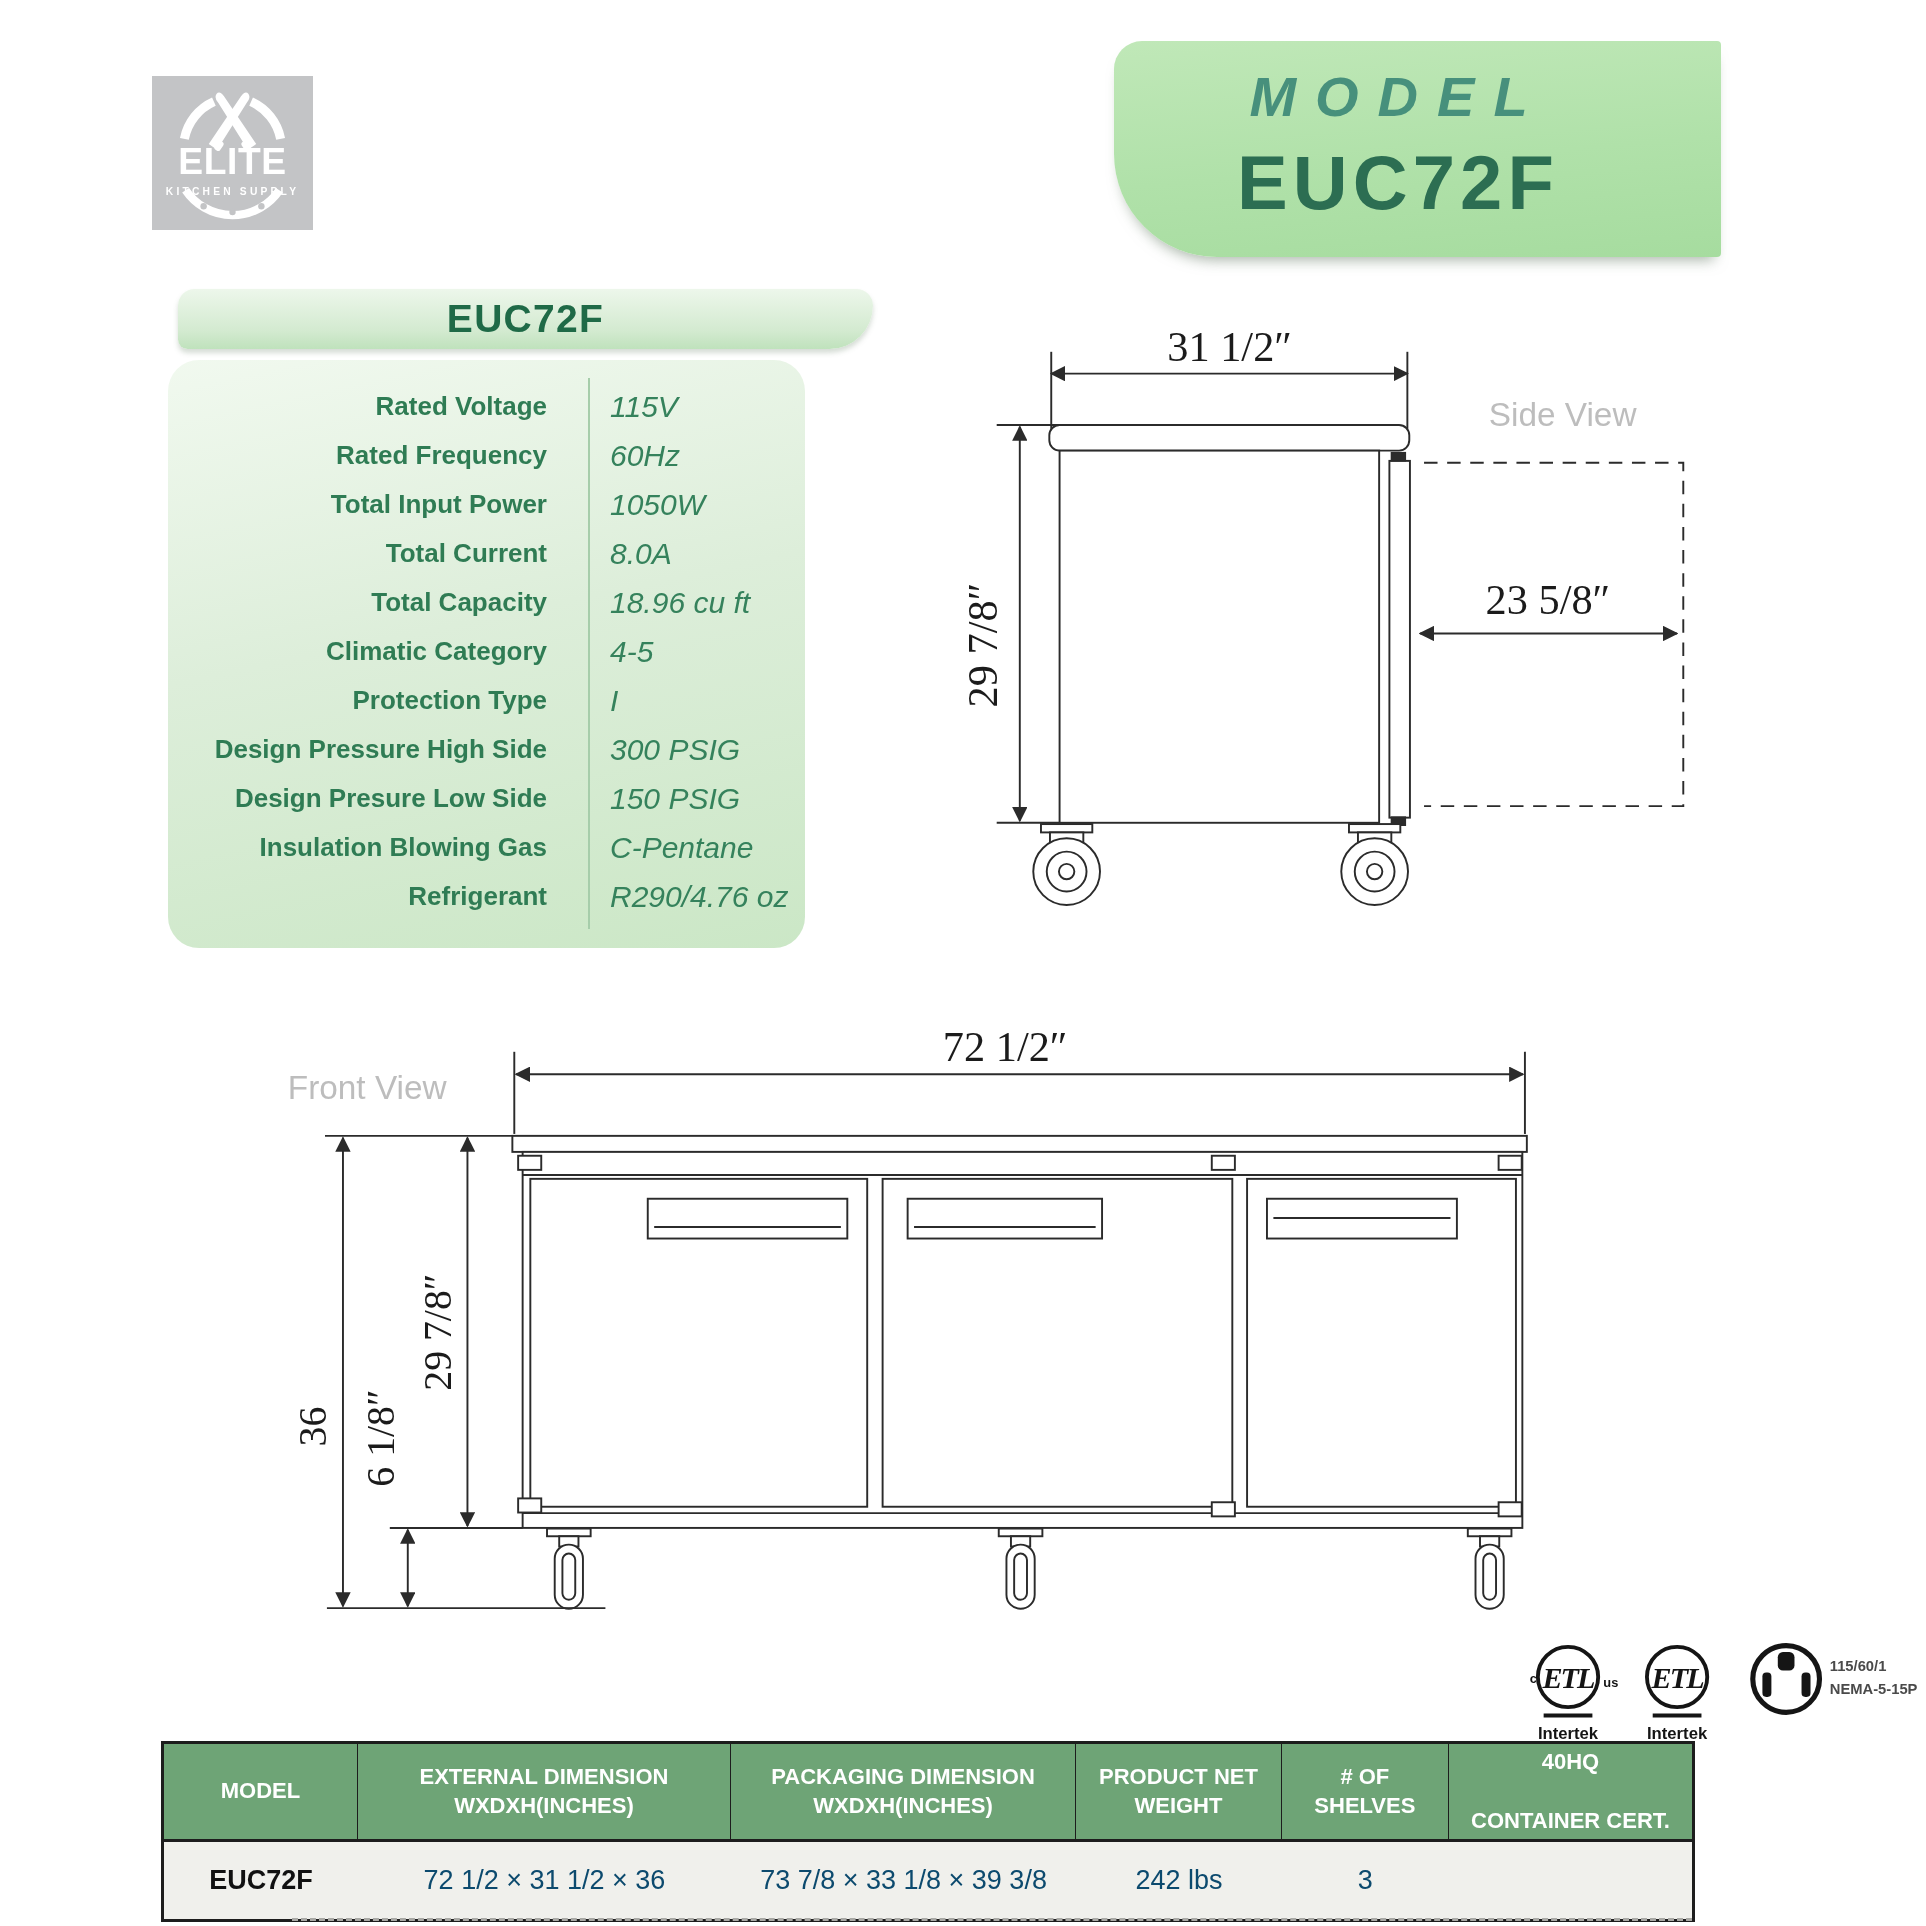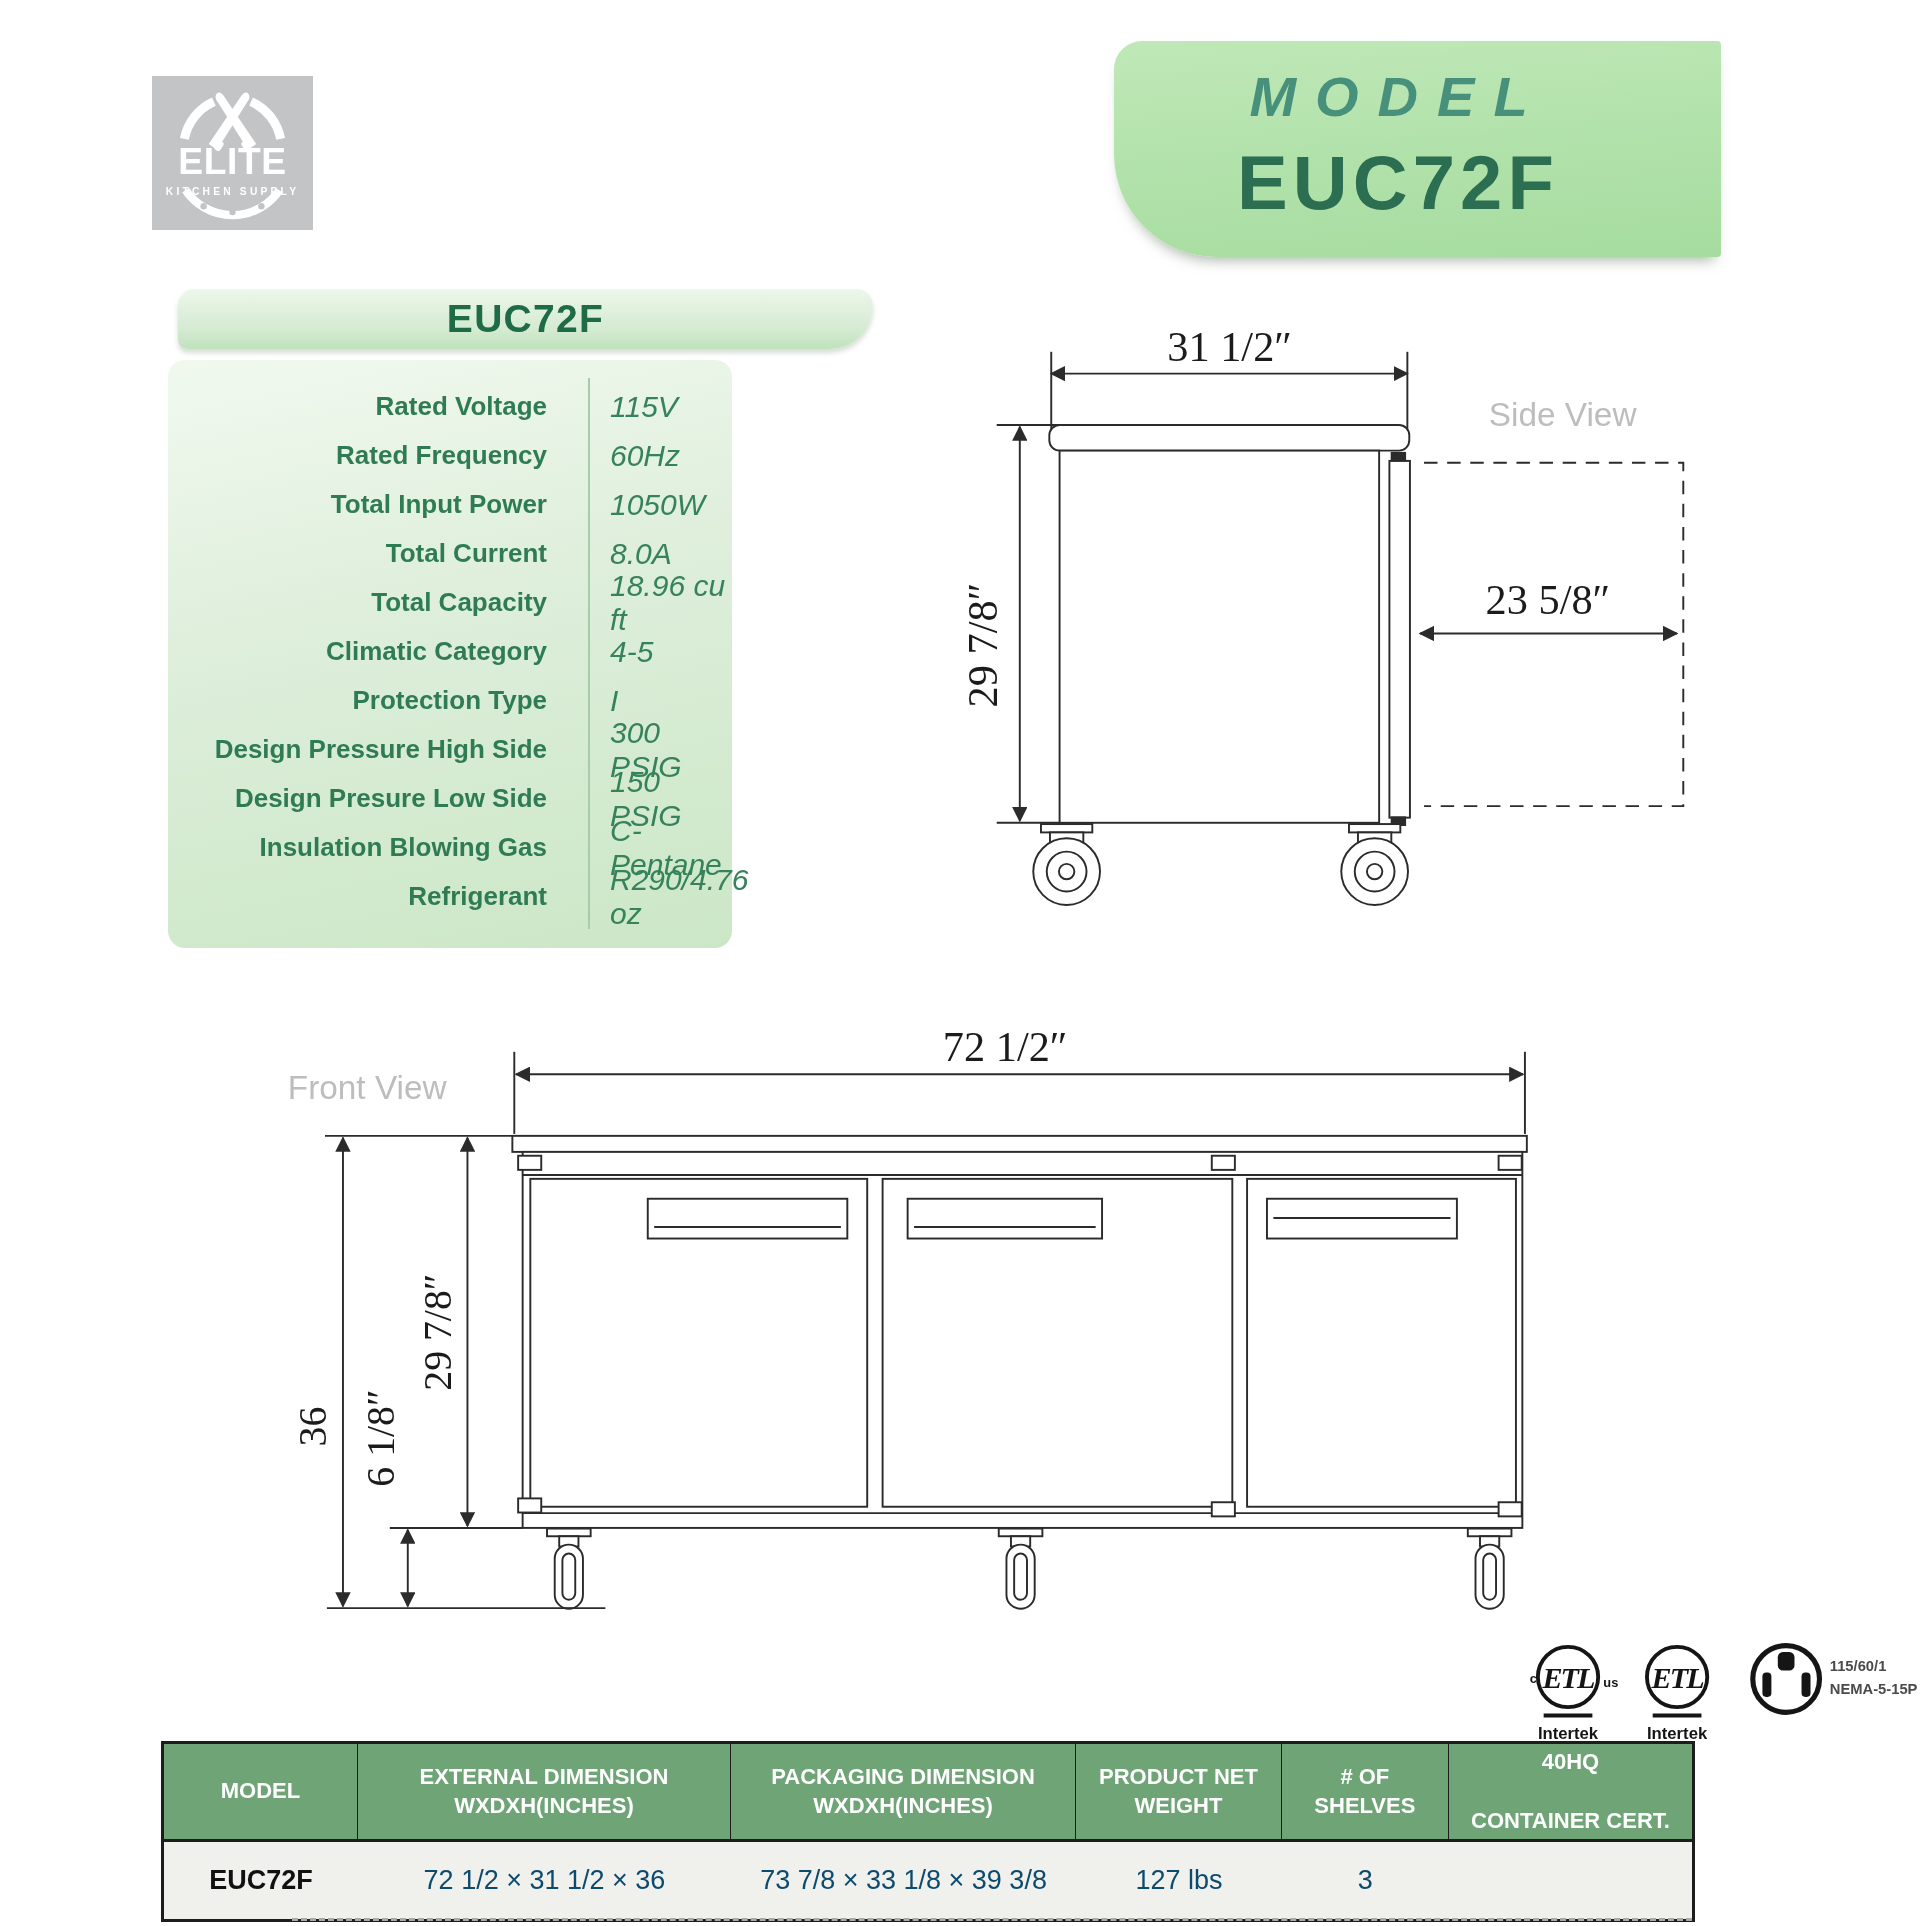--- a/index.html
+++ b/index.html
@@ -18,23 +18,23 @@
           font-size:56px;font-style:italic;font-weight:bold;letter-spacing:19px;color:#47907c;}
   .banner .b-model{position:absolute;left:0;right:39px;top:98px;text-align:center;
           font-size:76px;font-weight:800;letter-spacing:5.1px;color:#2c6e52;}
 
   
   .spec-head{position:absolute;left:178px;top:289px;width:695px;height:60px;
           background:linear-gradient(180deg,#edf7eb 0%,#d3ead0 70%,#bfe2bc 100%);
           border-radius:29.5px 29.5px 77px 16.7px;box-shadow:0 3.9px 5.8px rgba(90,120,90,.25);
           display:flex;align-items:center;justify-content:center;}
   .spec-head .t{font-size:39px;font-weight:800;letter-spacing:1.3px;color:#1f6a47;}
-  .spec-body{position:absolute;left:168px;top:360px;width:564px;height:588px;
+  .spec-body{position:absolute;left:168px;top:360px;width:637px;height:588px;
           background:linear-gradient(168deg,#f1f9ef 0%,#ddeeda 45%,#cbe7c6 100%);
-          border-radius:17px;padding:11px;box-sizing:border-box;}
+          border-radius:31px;padding:11px;box-sizing:border-box;}
   .spec-rows{position:absolute;left:0;top:22px;right:0;}
   .spec-divider{position:absolute;left:420px;top:18px;bottom:19px;width:1.9px;background:#a6cdaa;}
   .srow{display:flex;align-items:center;height:49px;}
   .srow .lbl{flex:0 0 379px;text-align:right;font-size:26px;font-weight:bold;color:#2f7c54;}
   .srow .val{flex:1;padding-left:63px;font-size:30px;font-style:italic;color:#35825c;}
 
   
   svg{position:absolute;overflow:visible;}
   .ln{stroke:#2b2b2b;stroke-width:3;fill:none;}
   .lnf{stroke:#2b2b2b;stroke-width:3;fill:#fff;}
@@ -317,21 +317,21 @@
       </div>
       <div class="scell c5">
         <span>40HQ</span>
         <span>CONTAINER CERT.</span>
       </div>
     </div>
     <div class="sbodyrow">
       <div class="scell c0 model">EUC72F</div>
       <div class="scell c1">72 1/2 × 31 1/2 × 36</div>
       <div class="scell c2">73 7/8 × 33 1/8 × 39 3/8</div>
-      <div class="scell c3">127 lbs</div>
+      <div class="scell c3">242 lbs</div>
       <div class="scell c4">3</div>
     </div>
   </div>
 
   <div class="dash-rule"></div>
 
 </div>
 
 
 </body></html>

